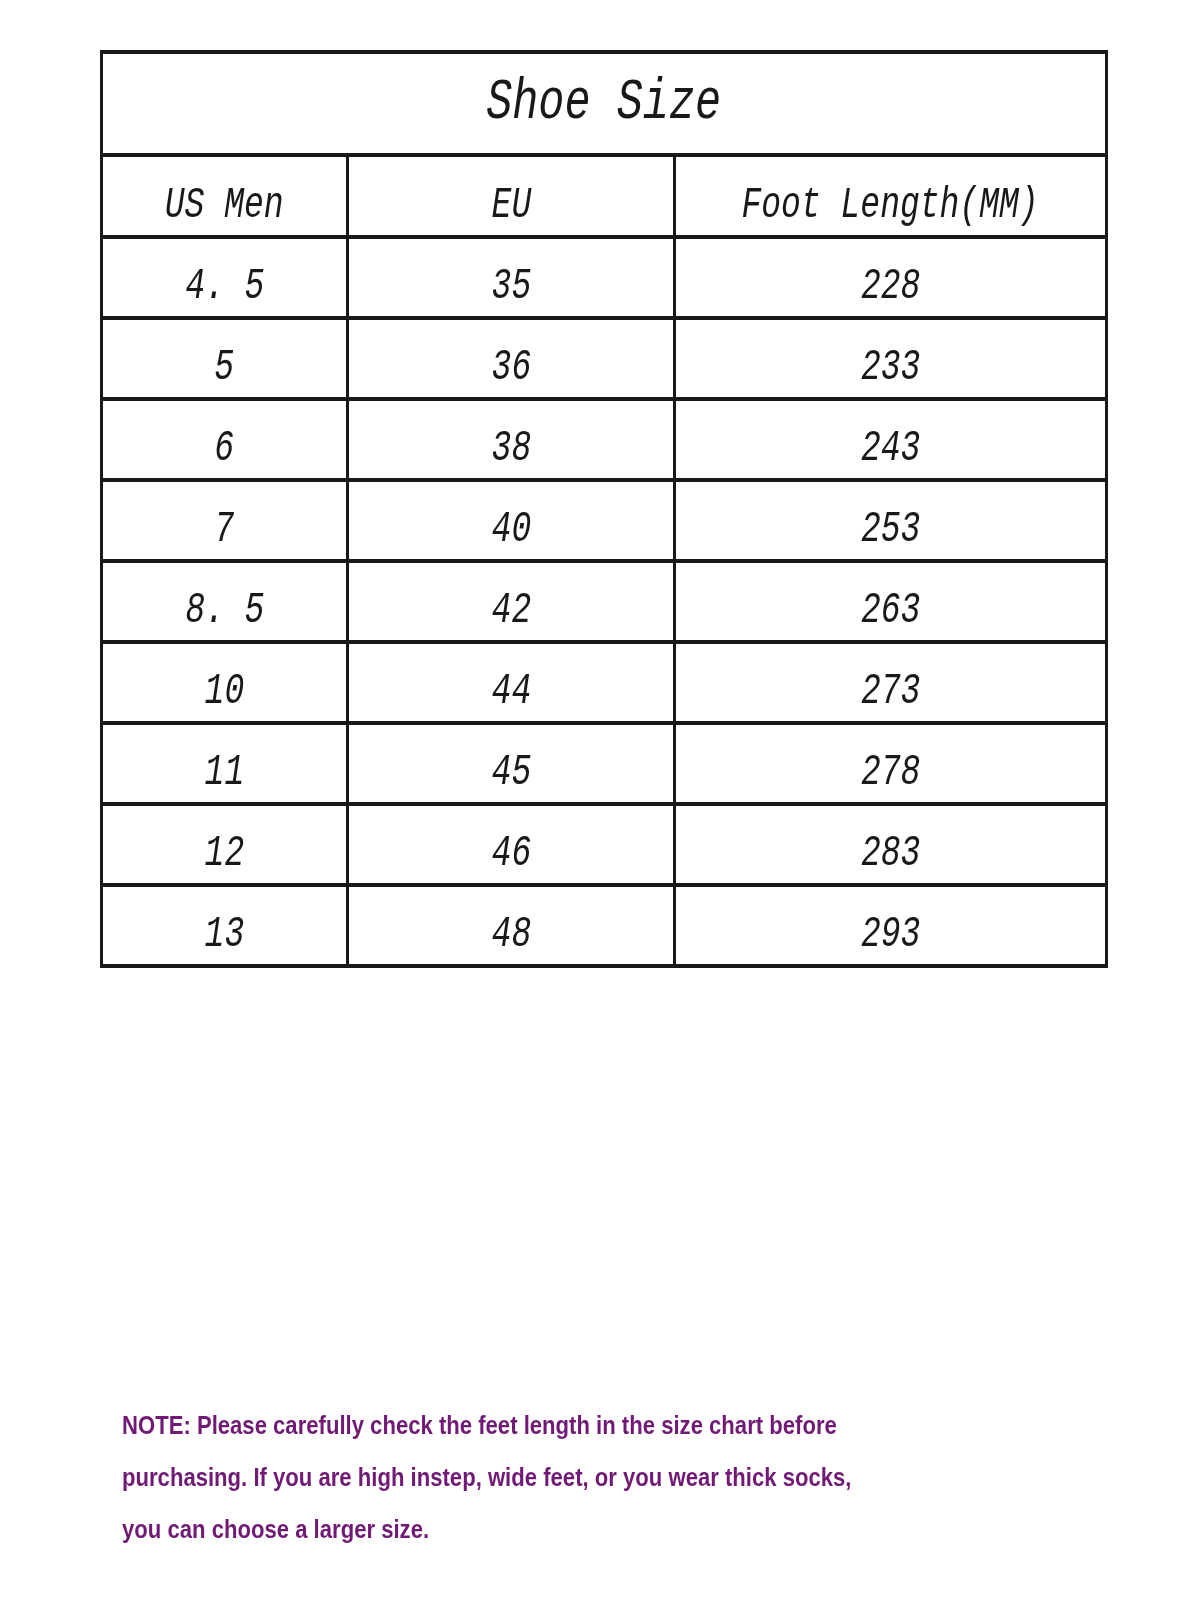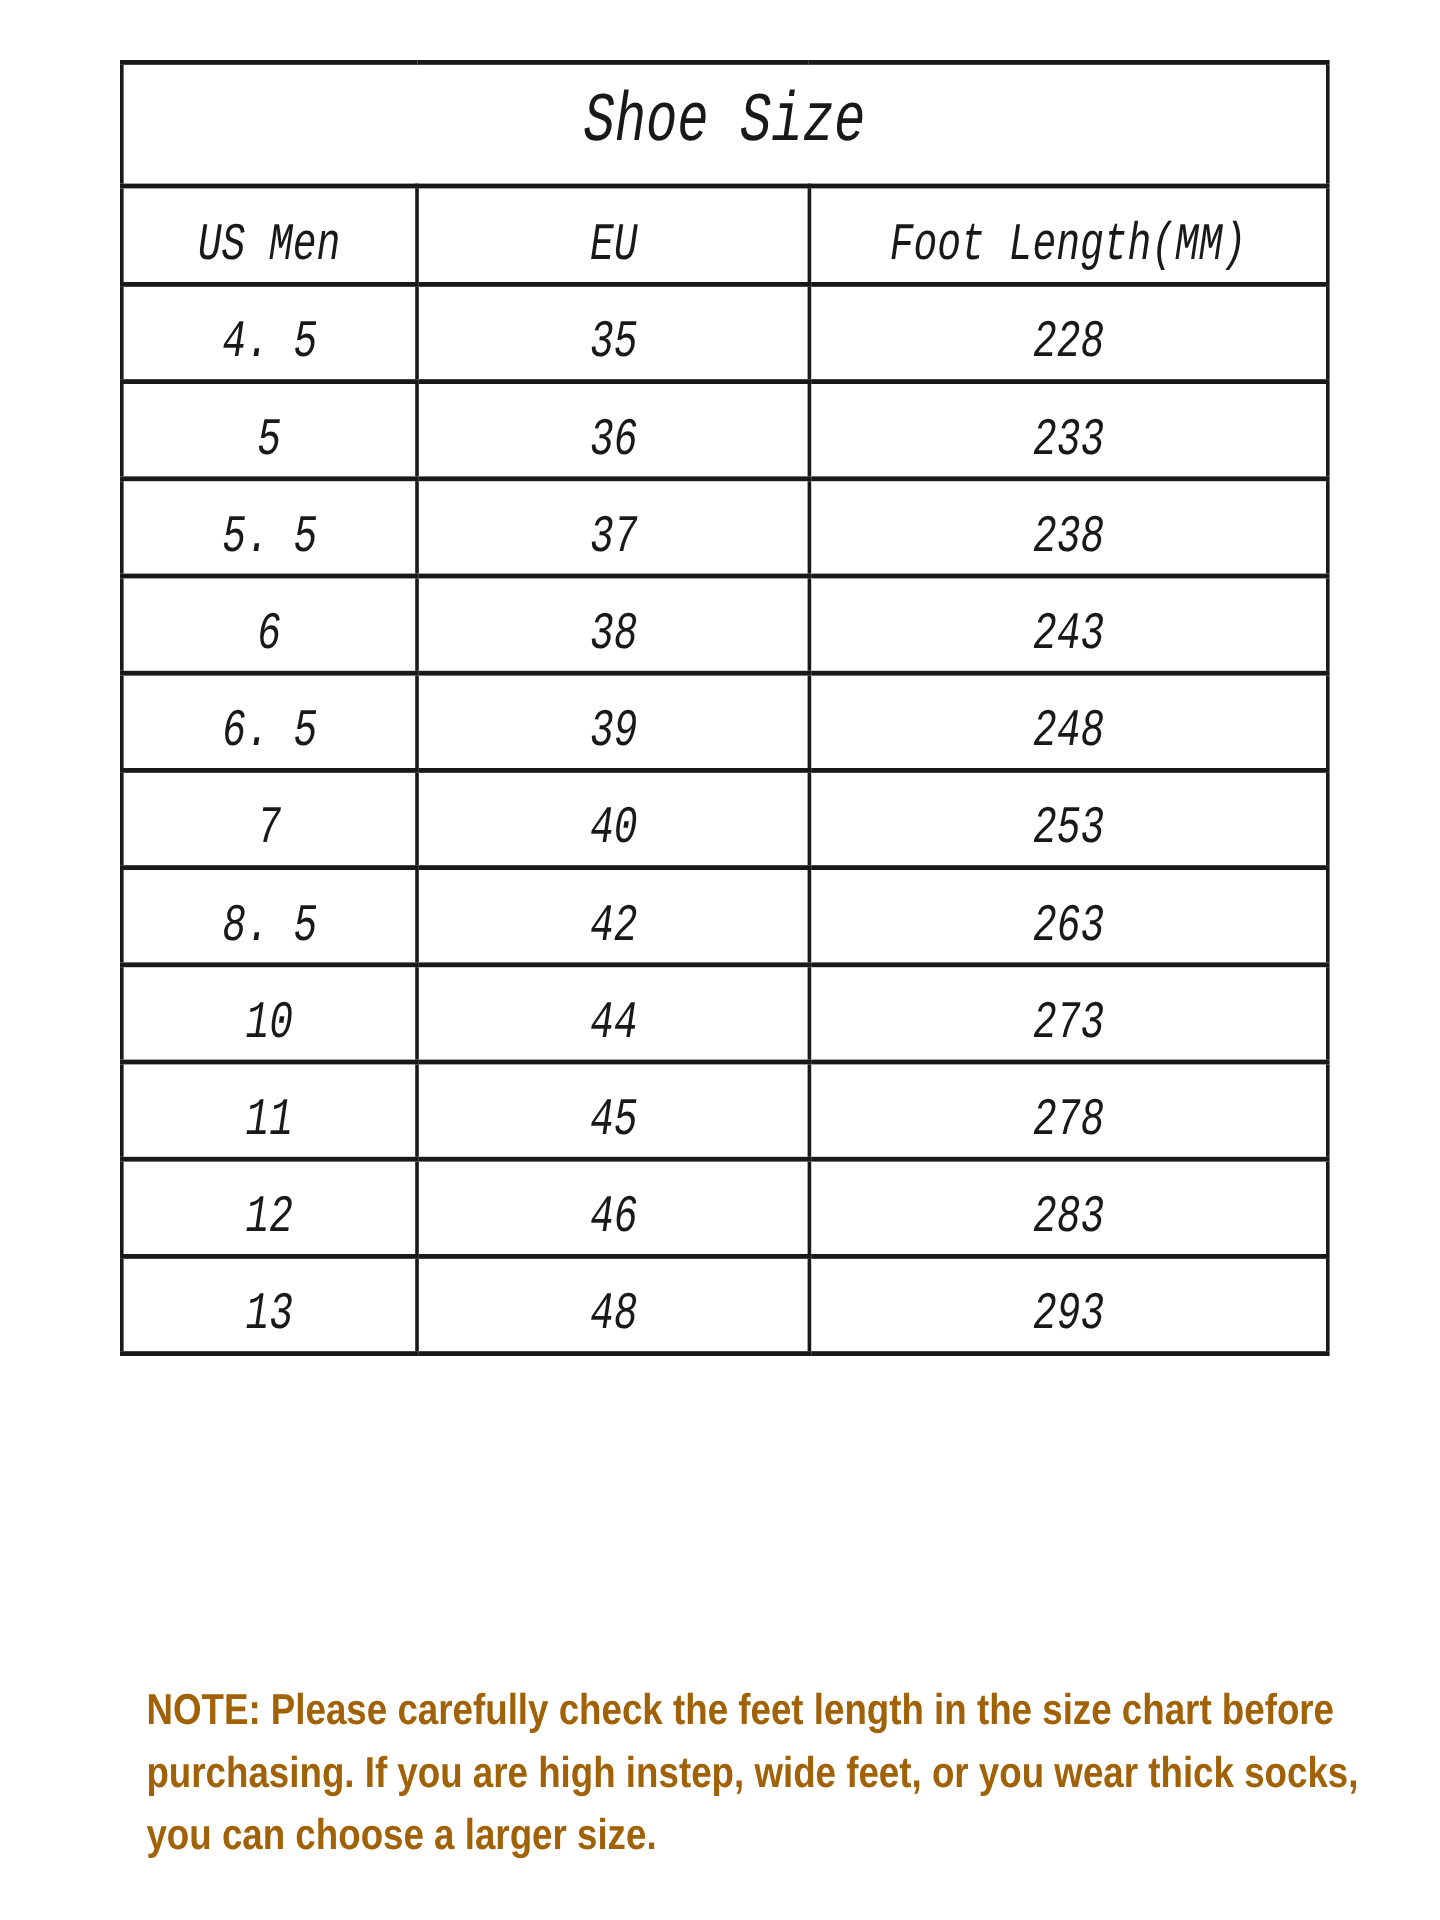--- a/index.html
+++ b/index.html
@@ -48,22 +48,22 @@
     letter-spacing: 0;
   }
   .ct.title { font-size: 58px; }
   .note {
     position: absolute;
     left: 122px;
     top: 1399px;
     width: 1070px;
     font-family: "Liberation Sans", sans-serif;
     font-weight: bold;
-    font-size: 36px;
-    color: #a16207;
+    font-size: 26px;
+    color: #701a75;
   }
   .note-line {
     transform: scaleX(0.85);
     transform-origin: 0 50%;
     white-space: pre;
     line-height: 52px;
   }
 </style>
 </head>
 <body>
@@ -91,33 +91,23 @@
       <td><span class="ct">4. 5</span></td>
       <td><span class="ct">35</span></td>
       <td><span class="ct">228</span></td>
     </tr>
     <tr class="data-row">
       <td><span class="ct">5</span></td>
       <td><span class="ct">36</span></td>
       <td><span class="ct">233</span></td>
     </tr>
     <tr class="data-row">
-      <td><span class="ct">5. 5</span></td>
-      <td><span class="ct">37</span></td>
-      <td><span class="ct">238</span></td>
-    </tr>
-    <tr class="data-row">
       <td><span class="ct">6</span></td>
       <td><span class="ct">38</span></td>
       <td><span class="ct">243</span></td>
-    </tr>
-    <tr class="data-row">
-      <td><span class="ct">6. 5</span></td>
-      <td><span class="ct">39</span></td>
-      <td><span class="ct">248</span></td>
     </tr>
     <tr class="data-row">
       <td><span class="ct">7</span></td>
       <td><span class="ct">40</span></td>
       <td><span class="ct">253</span></td>
     </tr>
     <tr class="data-row">
       <td><span class="ct">8. 5</span></td>
       <td><span class="ct">42</span></td>
       <td><span class="ct">263</span></td>

